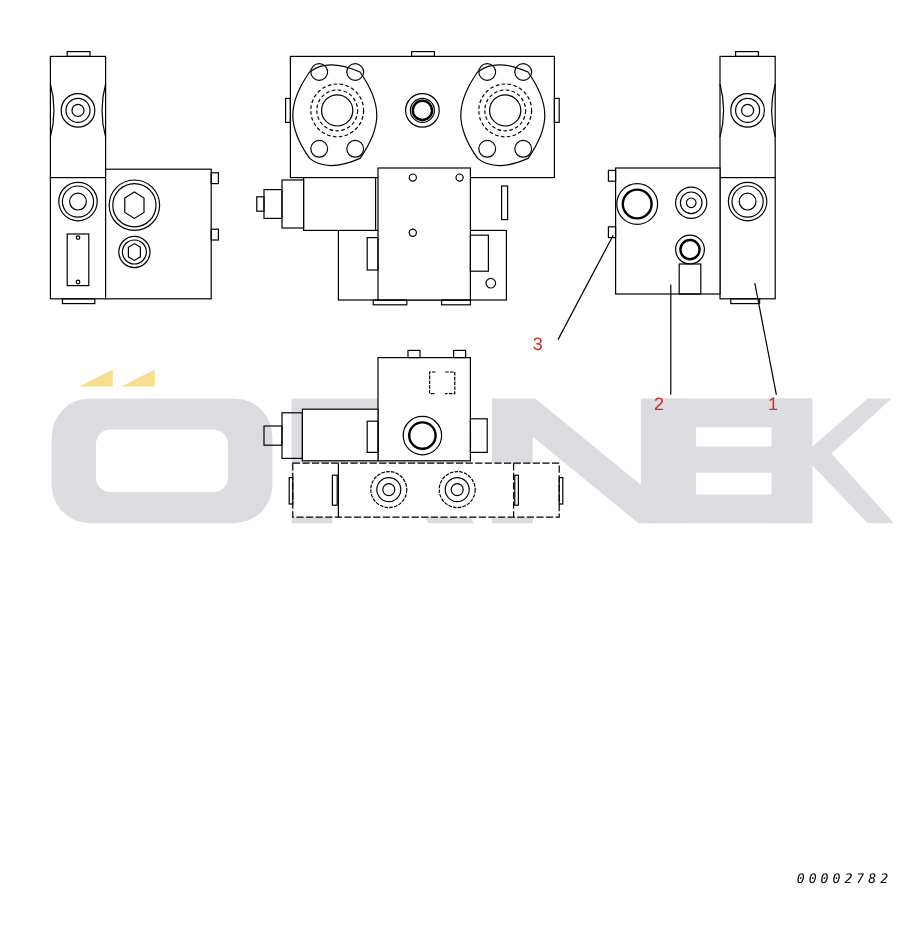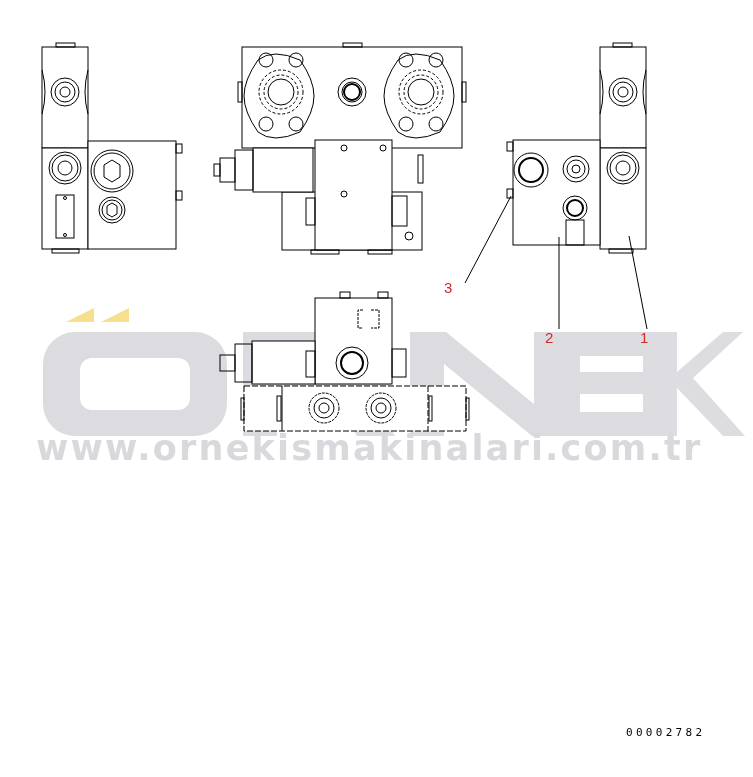--- a/index.html
+++ b/index.html
@@ -1,20 +1,20 @@
 <!DOCTYPE html>
 <html><head>
 <meta charset="utf-8">
 <style>
   html,body{margin:0;padding:0;background:#fff;}
   #canvas{position:relative;width:753px;height:777px;background:#fff;overflow:hidden;font-family:"Liberation Sans",sans-serif;}
   svg{position:absolute;left:0;top:0;}
   .wm-text{position:absolute;left:36px;top:428px;width:690px;font-family:"DejaVu Sans",sans-serif;font-weight:bold;font-size:35px;letter-spacing:2.2px;color:#d9d8dc;white-space:nowrap;}
   .callout{position:absolute;font-family:"Liberation Sans",sans-serif;font-size:15px;color:#d42a2a;}
-  .docnum{position:absolute;left:626px;top:726px;font-family:"DejaVu Sans Mono",monospace;font-size:11px;letter-spacing:3.3px;color:#000;}
+  .docnum{position:absolute;left:664px;top:726px;font-family:"DejaVu Sans Mono",monospace;font-size:11px;letter-spacing:3.3px;color:#000;font-style:italic;}
 </style>
 </head>
 <body>
 
 <div id="canvas">
 
   <svg width="753" height="777">
     <g fill="#dcdbdf">
 
       <path d="M75,332 h120 a32,32 0 0 1 32,32 v40 a32,32 0 0 1 -32,32 h-120 a32,32 0 0 1 -32,-32 v-40 a32,32 0 0 1 32,-32 z M92,358 a12,12 0 0 0 -12,12 v28 a12,12 0 0 0 12,12 h86 a12,12 0 0 0 12,-12 v-28 a12,12 0 0 0 -12,-12 z" fill-rule="evenodd"></path>
@@ -26,21 +26,20 @@
       <path d="M586,332 h130 v24 h-96 v16 h92 v22 h-92 v18 h96 v24 h-130 z" transform="translate(-40,0)"></path>
 
       <path d="M655,332 h34 v40 l46,-40 h20 l-50,46 52,58 h-22 l-46,-48 v48 h-34 z" transform="translate(-12,0)" opacity="0.98"></path>
     </g>
     <g fill="#f7df8e">
       <polygon points="66,322 94,308 94,322"></polygon>
       <polygon points="101,322 129,308 129,322"></polygon>
     </g>
   </svg>
 
-  <div class="wm-text">www.ornekismakinalari.com.tr</div>
 
   <svg width="753" height="777">
     <g fill="none" stroke="#000" stroke-width="1">
 
       <g>
         <rect x="42" y="47" width="46" height="101" fill="#fff"></rect>
         <rect x="42" y="148" width="46" height="101" fill="#fff"></rect>
         <rect x="88" y="141" width="88" height="108" fill="#fff"></rect>
         <rect x="56" y="43" width="19" height="4"></rect>
         <rect x="52" y="249" width="27" height="4"></rect>

